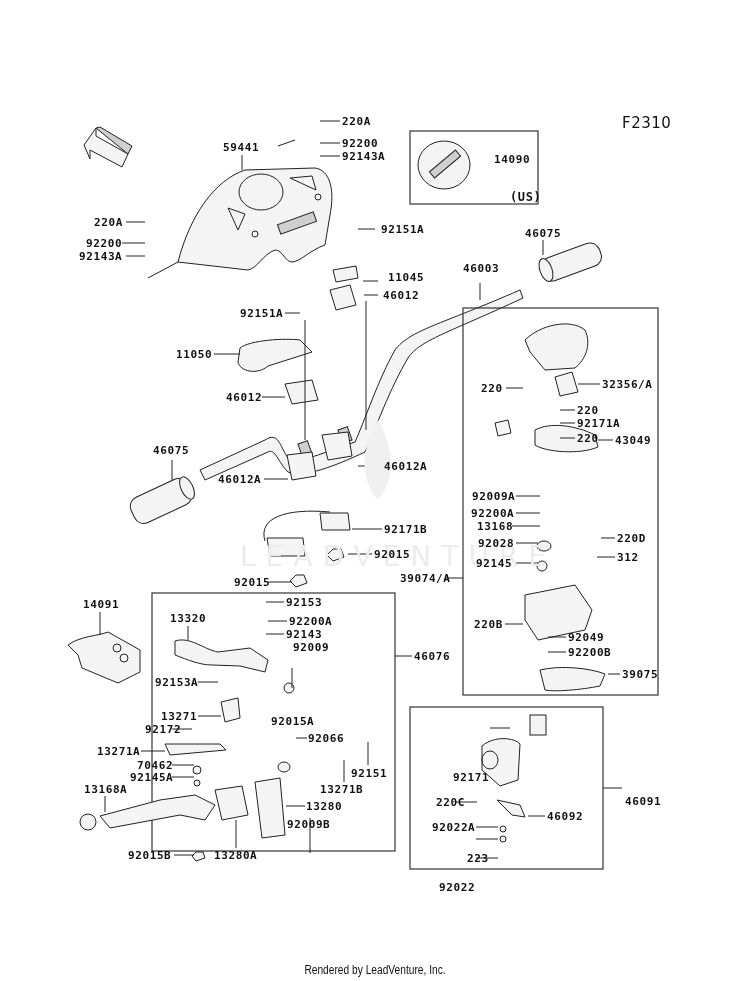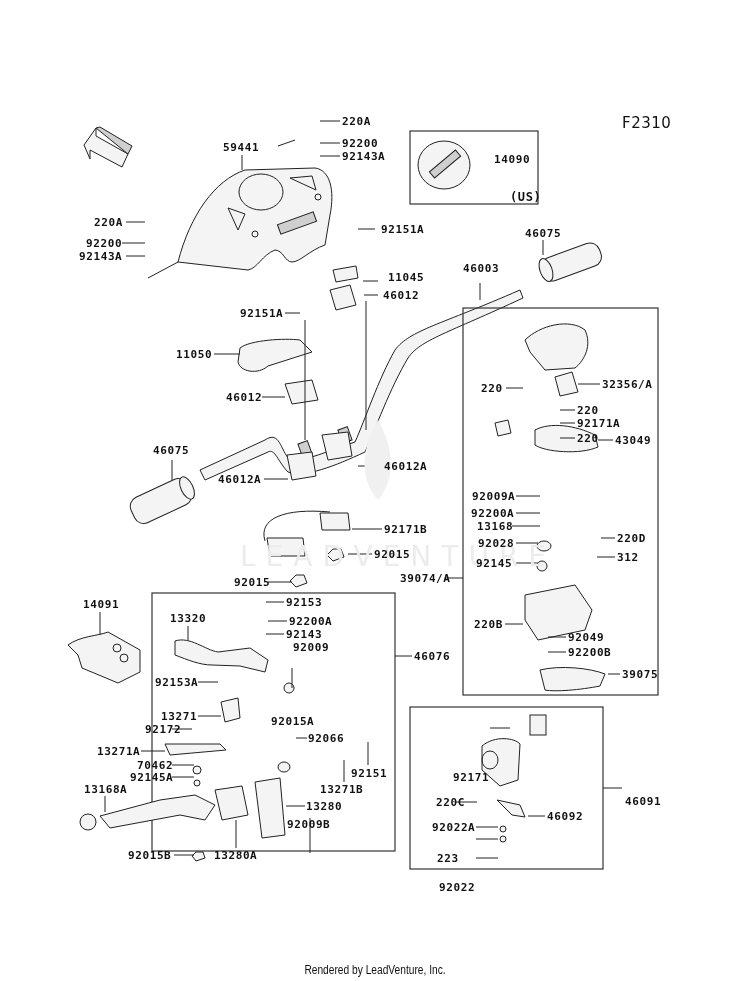--- a/index.html
+++ b/index.html
@@ -262,15 +262,15 @@
 <div class="lbl" style="left:287px;top:819px;">92009B</div>
 <div class="lbl" style="left:128px;top:850px;">92015B</div>
 <div class="lbl" style="left:214px;top:850px;">13280A</div>
 
 <div class="lbl" style="left:453px;top:740px;margin-top:32px;">92171</div>
 <div class="lbl" style="left:625px;top:783px;margin-top:13px;">46091</div>
 <div class="lbl" style="left:416px;top:797px;margin-left:20px;">220C</div>
 <div class="lbl" style="left:547px;top:811px;">46092</div>
 <div class="lbl" style="left:432px;top:822px;">92022A</div>
 <div class="lbl" style="left:439px;top:882px;">92022</div>
-<div class="lbl" style="left:437px;top:853px;">223</div>
+<div class="lbl" style="left:467px;top:853px;">223</div>
 
 <div class="footer">Rendered by LeadVenture, Inc.</div>
 
 </body></html>

